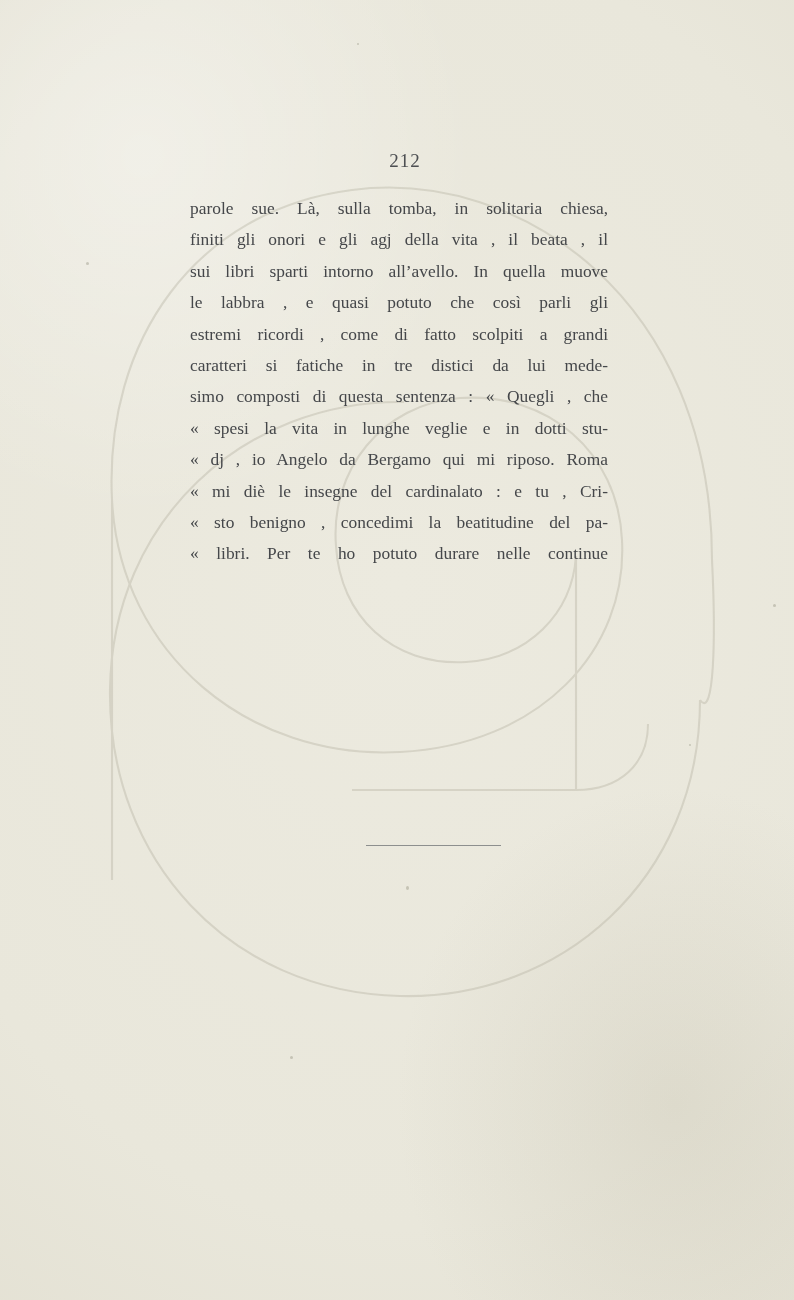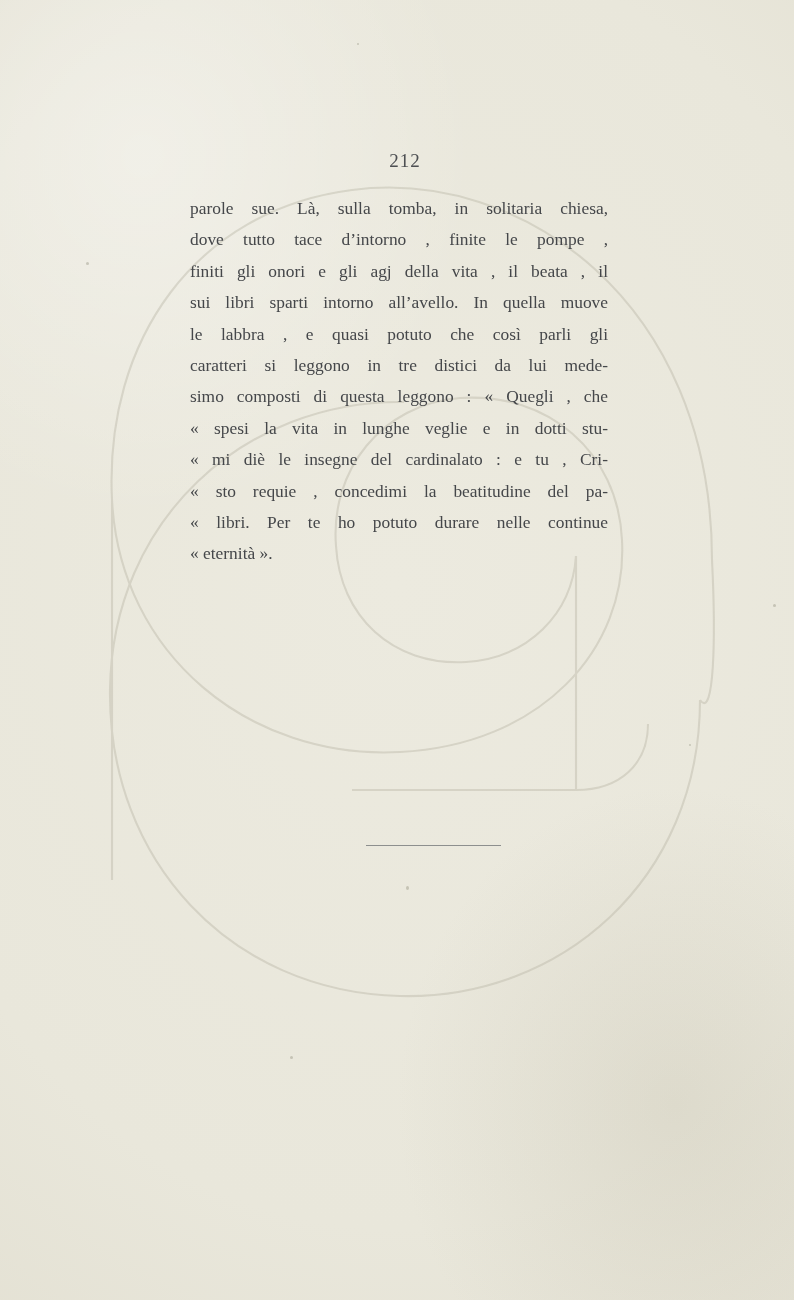--- a/index.html
+++ b/index.html
@@ -124,31 +124,31 @@
       <path d="M 712 560 C 716 640, 714 720, 700 700"></path>
     </g>
   </svg>
 
   <div class="content">
     <div class="page-number">212</div>
 
     <div class="textblock">
       <p>
         <span class="line j">parole sue. Là, sulla tomba, in solitaria chiesa,</span>
-        <span class="line j">dove tutto tace d’intorno , finite le pompe ,</span>
         <span class="line j">finiti gli onori e gli agj della vita , il beata , il</span>
         <span class="line j">sui libri sparti intorno all’avello. In quella muove</span>
         <span class="line j">le labbra , e quasi potuto che così parli gli</span>
-        <span class="line j">caratteri si leggono in tre distici da lui mede-</span>
-        <span class="line j">simo composti di questa leggono : « Quegli , che</span>
+        <span class="line j">estremi ricordi , come di fatto scolpiti a grandi</span>
+        <span class="line j">caratteri si fatiche in tre distici da lui mede-</span>
+        <span class="line j">simo composti di questa sentenza : « Quegli , che</span>
         <span class="line j">« spesi la vita in lunghe veglie e in dotti stu-</span>
+        <span class="line j">« dj , io Angelo da Bergamo qui mi riposo. Roma</span>
         <span class="line j">« mi diè le insegne del cardinalato : e tu , Cri-</span>
-        <span class="line j">« sto requie , concedimi la beatitudine del pa-</span>
+        <span class="line j">« sto benigno , concedimi la beatitudine del pa-</span>
         <span class="line j">« libri. Per te ho potuto durare nelle continue</span>
-        <span class="line last">« eternità ».</span>
       </p>
     </div>
 
     <div class="rule"></div>
   </div>
 
   <div class="speck" style="left:86px;  top:262px;  width:3px; height:3px;"></div>
   <div class="speck" style="left:773px; top:604px;  width:3px; height:3px;"></div>
   <div class="speck" style="left:406px; top:886px;  width:3px; height:4px;"></div>
   <div class="speck" style="left:689px; top:744px;  width:2px; height:2px;"></div>

